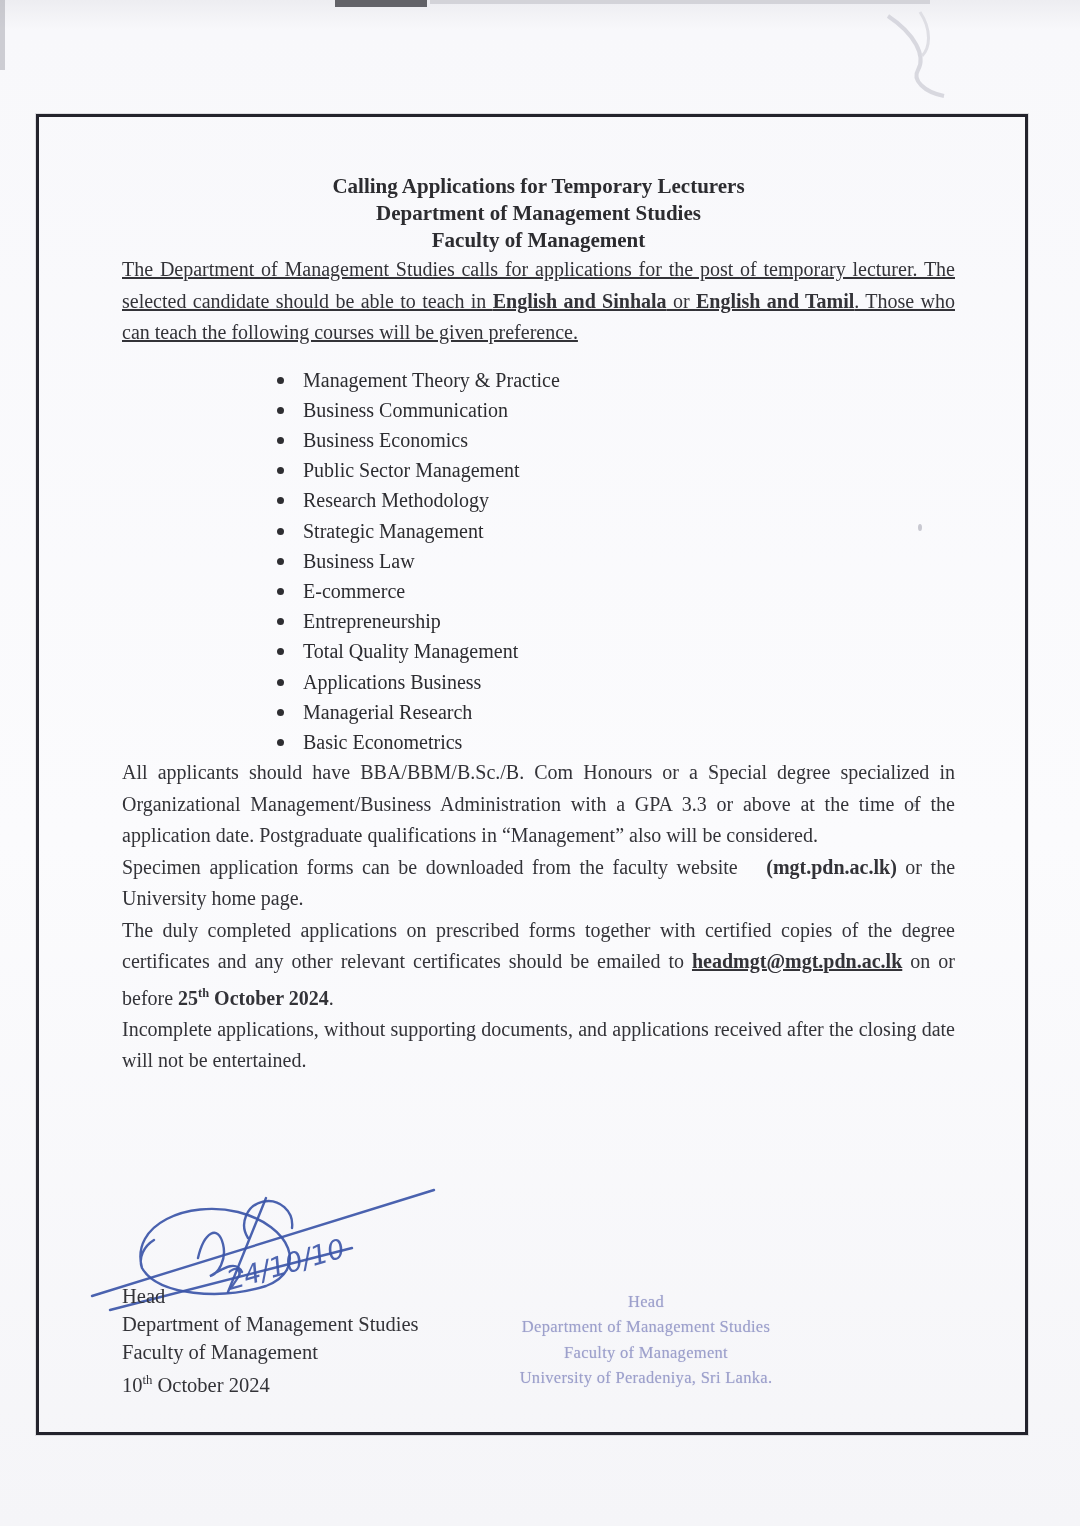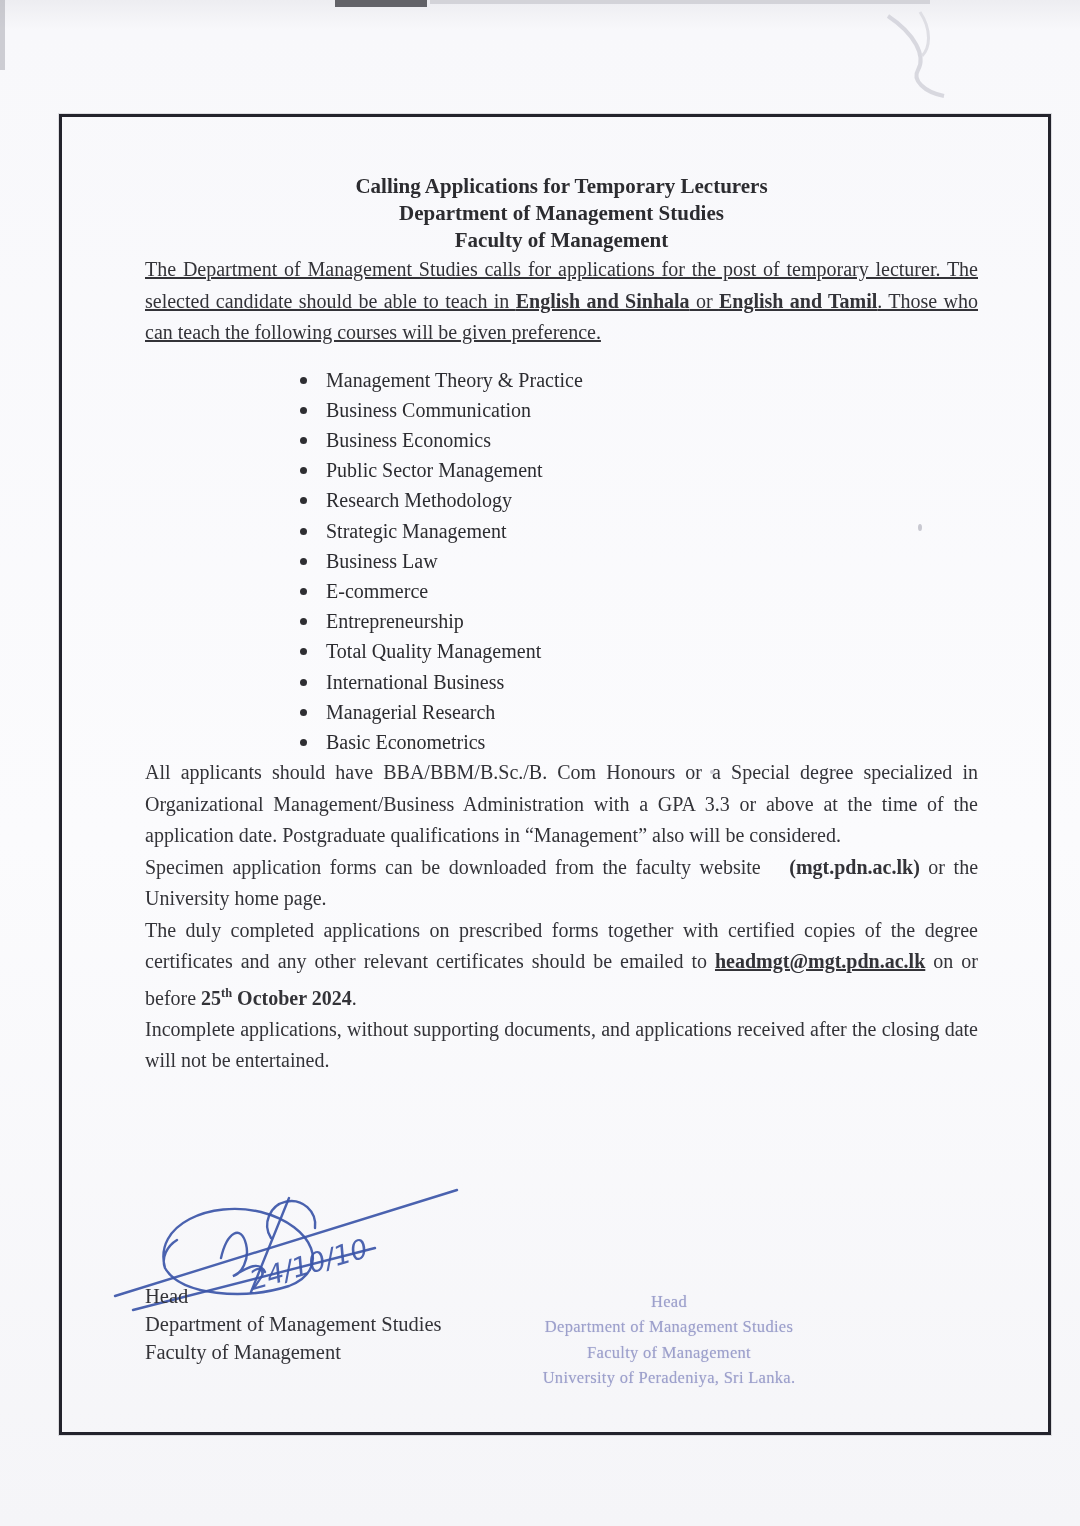--- a/index.html
+++ b/index.html
@@ -4,21 +4,21 @@
 <style>
   html,body { margin:0; padding:0; }
   body {
     width:1080px; height:1526px; position:relative; overflow:hidden;
     background: linear-gradient(180deg,#ededf1 0%, #f8f8fb 2%, #fbfbfd 55%, #f5f5f8 100%);
     font-family:"Liberation Serif","DejaVu Serif",serif;
     color:var(--ink,#333338);
     -webkit-font-smoothing:antialiased;
   }
   .frame {
-    position:absolute; left:59px; top:114px; width:992px; height:1321px;
+    position:absolute; left:36px; top:114px; width:992px; height:1321px;
     border:3px solid var(--border,#23232c); box-sizing:border-box;
     box-shadow:0 0 0 1px rgba(35,35,44,.12);
   }
   .content { padding:56px 70px 0 83px; }
   .title-block { text-align:center; font-weight:700; font-size:21px; line-height:27px; color:var(--bold_ink,#2c2c30); }
   p.par { margin:0; text-align:justify; font-size:20px; line-height:31.5px; }
   p.par sup, .sig-date sup { font-size:.62em; }
   .m-intro { margin-top:39px;text-decoration:underline; }
   .m-qual  { margin-top:22px; }
   .m-forms { margin-top:13px; }
@@ -75,21 +75,21 @@
       <li><span class="dot"></span><span>Management Theory &amp; Practice</span></li>
       <li><span class="dot"></span><span>Business Communication</span></li>
       <li><span class="dot"></span><span>Business Economics</span></li>
       <li><span class="dot"></span><span>Public Sector Management</span></li>
       <li><span class="dot"></span><span>Research Methodology</span></li>
       <li><span class="dot"></span><span>Strategic Management</span></li>
       <li><span class="dot"></span><span>Business Law</span></li>
       <li><span class="dot"></span><span>E-commerce</span></li>
       <li><span class="dot"></span><span>Entrepreneurship</span></li>
       <li><span class="dot"></span><span>Total Quality Management</span></li>
-      <li><span class="dot"></span><span>International Business</span></li>
+      <li><span class="dot"></span><span>Applications Business</span></li>
       <li><span class="dot"></span><span>Managerial Research</span></li>
       <li><span class="dot"></span><span>Basic Econometrics</span></li>
     </ul>
 
     <p class="par m-qual"><span>All applicants should have BBA/BBM/B.Sc./B. Com Honours or a Special degree specialized in Organizational Management/Business Administration with a GPA 3.3 or above at the time of the application date. Postgraduate qualifications in “Management” also will be considered.</span></p>
     <p class="par m-forms"><span>Specimen application forms can be downloaded from the faculty website </span><span style="font-weight: 700; margin-left: 20px;">(mgt.pdn.ac.lk)</span><span> or the University home page.</span></p>
     <p class="par m-sub"><span>The duly completed applications on prescribed forms together with certified copies of the degree certificates and any other relevant certificates should be emailed to </span><span style="font-weight: 700; text-decoration: underline;">headmgt@mgt.pdn.ac.lk</span><span> on or before </span><span style="font-weight: 700;">25</span><sup style="font-weight: 700;">th</sup><span style="font-weight: 700;"> October 2024</span><span>.</span></p>
     <p class="par m-inc"><span>Incomplete applications, without supporting documents, and applications received after the closing date will not be entertained.</span></p>
   </div>
 
@@ -100,20 +100,21 @@
     <path class="sig-stroke" d="M 168 52 a 24 24 0 1 1 44 -10"></path>
     <path class="sig-stroke" d="M 12 110 L 354 4"></path>
     <path class="sig-stroke" d="M 30 124 L 272 62"></path>
     <text class="sig-note-text" x="150" y="104" transform="rotate(-16 150 104)">24/10/10</text>
   </svg>
 
   <div class="sig-block">
     <div>Head</div>
     <div>Department of Management Studies</div>
     <div>Faculty of Management</div>
+    <div class="sig-date"><span>10</span><sup>th</sup><span> October 2024</span></div>
   </div>
 
   <div class="stamp">
     <div>Head</div>
     <div>Department of Management Studies</div>
     <div>Faculty of Management</div>
     <div>University of Peradeniya, Sri Lanka.</div>
   </div>
 </div>
 

